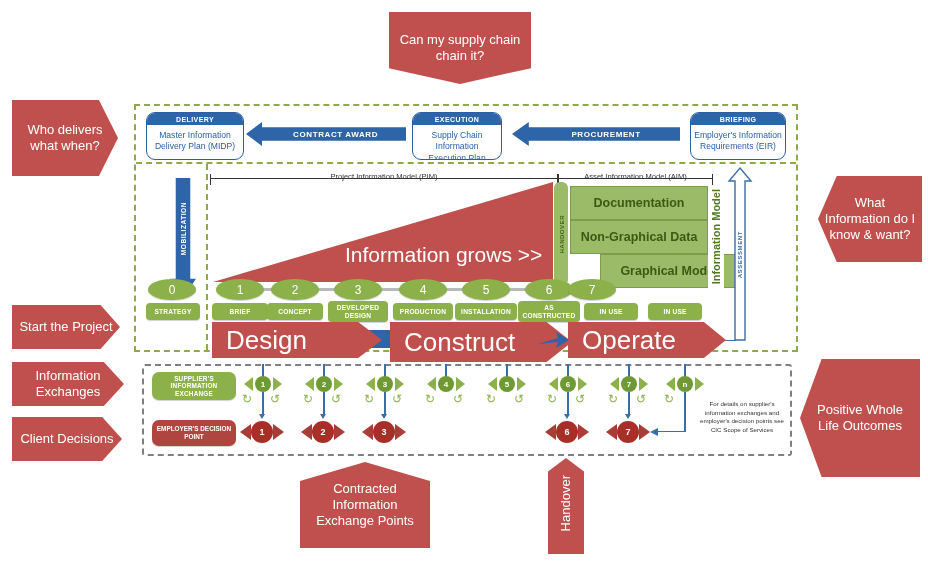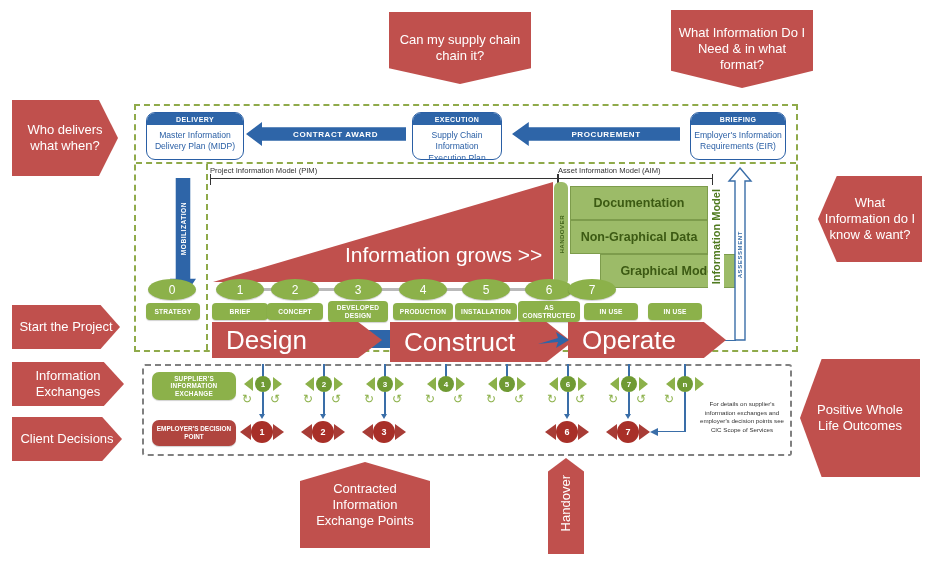--- a/index.html
+++ b/index.html
@@ -47,21 +47,21 @@
   .varrow .lbl{position:absolute;left:0;top:0;width:100%;height:84%;
                display:flex;align-items:center;justify-content:center;}
   .varrow .lbl b{writing-mode:vertical-rl;transform:rotate(180deg);color:#fff;
                  font-size:6.6px;font-weight:bold;letter-spacing:.5px;}
 
   
   .brk{border-top:1.4px solid #333;position:absolute;}
   .brk:before,.brk:after{content:"";position:absolute;top:-5px;width:0;height:11px;
                          border-left:1.4px solid #333;}
   .brk:before{left:0;} .brk:after{right:0;}
-  .brklbl{position:absolute;font-size:7.6px;color:#333;}
+  .brklbl{position:absolute;font-size:7.6px;color:#333;text-align:center;margin-top:6px;}
 
   
   .tri{background:#c0504d;clip-path:polygon(0 100%,100% 0,100% 100%);}
   .tri-label{position:absolute;color:#fff;font-size:21px;}
 
   
   .oval{background:#8cb14a;border-radius:50%;color:#fff;font-size:12px;
         box-shadow:0 1px 1px rgba(0,0,0,.18);}
   .gbox{background:#8cb14a;border-radius:4px;color:#fff;font-size:6.6px;
         font-weight:bold;letter-spacing:.2px;line-height:1.15;
@@ -91,23 +91,20 @@
 </style>
 </head>
 <body>
 
 <div id="stage">
 
   <div class="abs callout down ctr" style="left:389px;top:12px;width:142px;height:72px;">
     <span>Can my supply chain chain it?</span>
   </div>
 
-  <div class="abs callout down ctr" style="left:671px;top:10px;width:142px;height:78px;">
-    <span>What Information Do I Need &amp; in what format?</span>
-  </div>
 
   <div class="abs callout right ctr" style="left:12px;top:100px;width:106px;height:76px;">
     <span>Who delivers what when?</span>
   </div>
 
   <div class="abs callout right ctr" style="left:12px;top:305px;width:108px;height:44px;">
     <span>Start the Project</span>
   </div>
 
   <div class="abs callout right ctr" style="left:12px;top:362px;width:112px;height:44px;">

